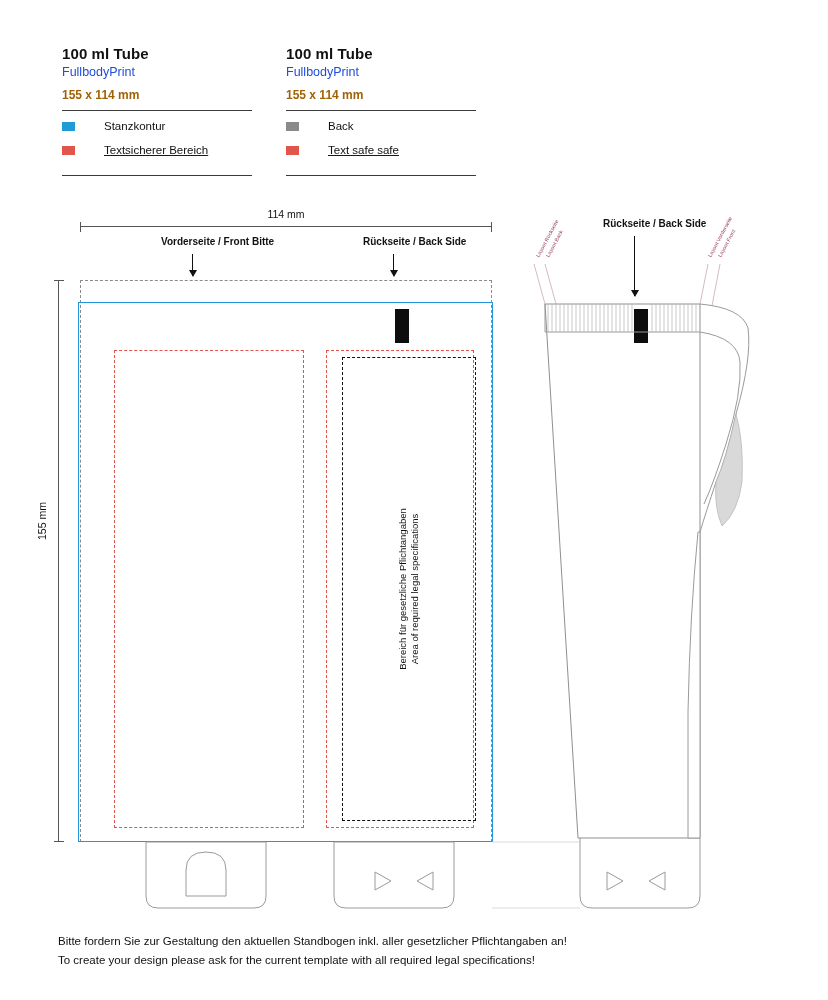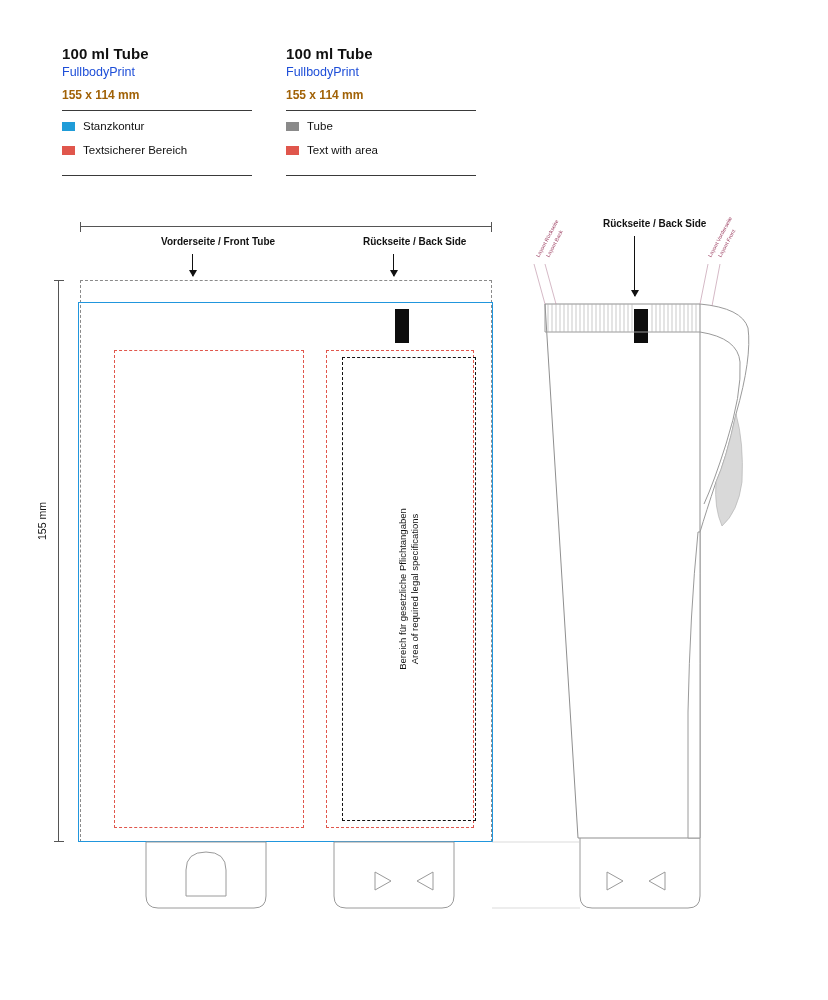--- a/index.html
+++ b/index.html
@@ -52,33 +52,34 @@
   .legend-rule {
     border-bottom: 1px solid #3a3a3a;
     margin-top: 6px;
     width: 100%;
   }
   .legend-row {
     display: flex;
     align-items: center;
     height: 18px;
     margin-top: 6px;
+    gap: 21px;
   }
   .swatch {
     width: 13px;
     height: 9px;
     margin-right: 8px;
     flex: 0 0 auto;
   }
   .legend-row-label {
     font-size: 11.5px;
     color: #111;
     line-height: 13px;
   }
-  .legend-row.last { margin-bottom: 16px; }
+  .legend-row.last { margin-bottom: 16px; text-decoration: underline; }
 
   
   .dim-top-line {
     position: absolute;
     left: 80px; top: 214px;
     width: 412px;
     border-top: 1px solid #555;
   }
   .dim-top-line:before, .dim-top-line:after {
     content: "";
@@ -261,34 +262,35 @@
   </div>
 
   <div class="legend legend-en">
     <div class="legend-title">100 ml Tube</div>
     <div class="legend-sub">FullbodyPrint</div>
     <div class="legend-size">155 x 114 mm</div>
     <div class="legend-rule"></div>
 
     <div class="legend-row">
       <span class="swatch" style="background:#8a8a8a"></span>
-      <span class="legend-row-label">Tube</span>
+      <span class="legend-row-label">Back</span>
     </div>
     <div class="legend-row last">
       <span class="swatch" style="background:#e0564c"></span>
-      <span class="legend-row-label">Text with area</span>
+      <span class="legend-row-label">Text safe safe</span>
     </div>
     <div class="legend-rule"></div>
   </div>
 
+  <div class="dim-top-label">114 mm</div>
   <div class="dim-top-line"></div>
   <div class="dim-left-line"></div>
   <div class="dim-left-label">155 mm</div>
 
-  <div class="side-caption cap-front">Vorderseite / Front Tube</div>
+  <div class="side-caption cap-front">Vorderseite / Front Bitte</div>
   <div class="arrow-down arrow-front"></div>
 
   <div class="side-caption cap-back">Rückseite / Back Side</div>
   <div class="arrow-down arrow-back"></div>
 
   <div class="side-caption cap-back3">Rückseite / Back Side</div>
   <div class="arrow-down arrow-back3"></div>
 
   <div class="bleed-rect"></div>
   <div class="cut-rect"></div>
@@ -379,14 +381,18 @@
     </g>
 
     <g stroke="#b98aa0" stroke-width="0.6">
       <line x1="545" y1="292" x2="534" y2="252"></line>
       <line x1="556" y1="292" x2="545" y2="252"></line>
       <line x1="700" y1="292" x2="708" y2="252"></line>
       <line x1="712" y1="294" x2="720" y2="252"></line>
     </g>
   </svg>
 
+  <div class="footer">
+    <div>Bitte fordern Sie zur Gestaltung den aktuellen Standbogen inkl. aller gesetzlicher Pflichtangaben an!</div>
+    <div>To create your design please ask for the current template with all required legal specifications!</div>
+  </div>
 
 </div>
 
 </body></html>

